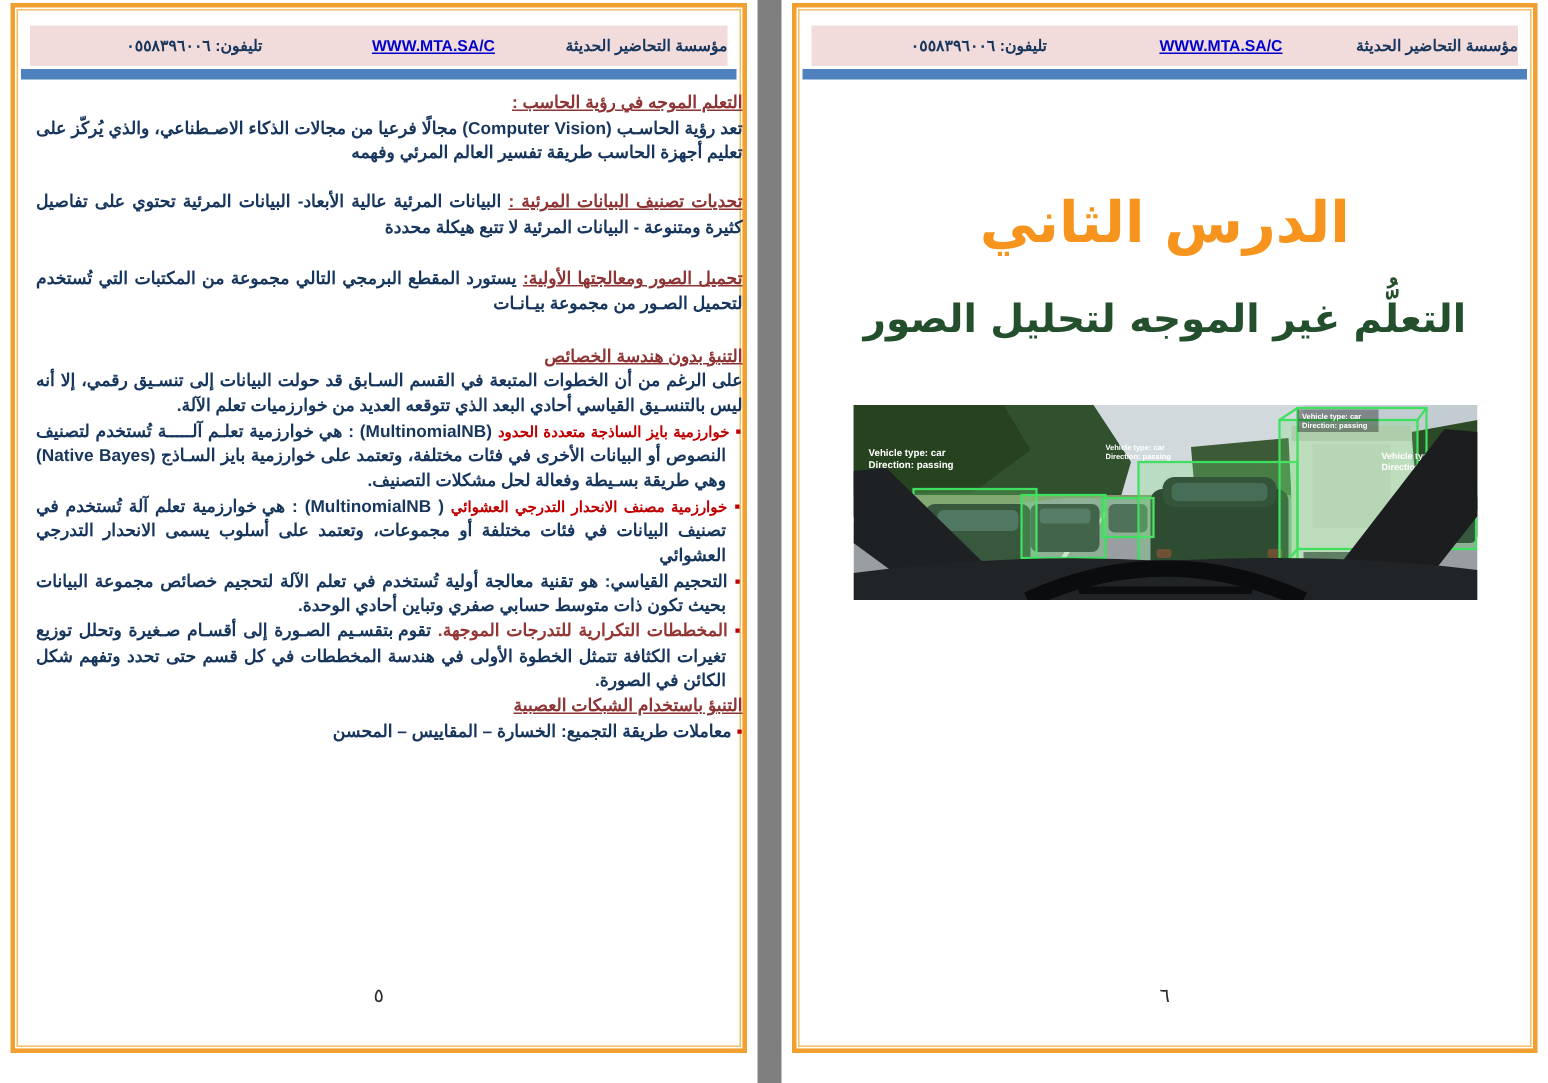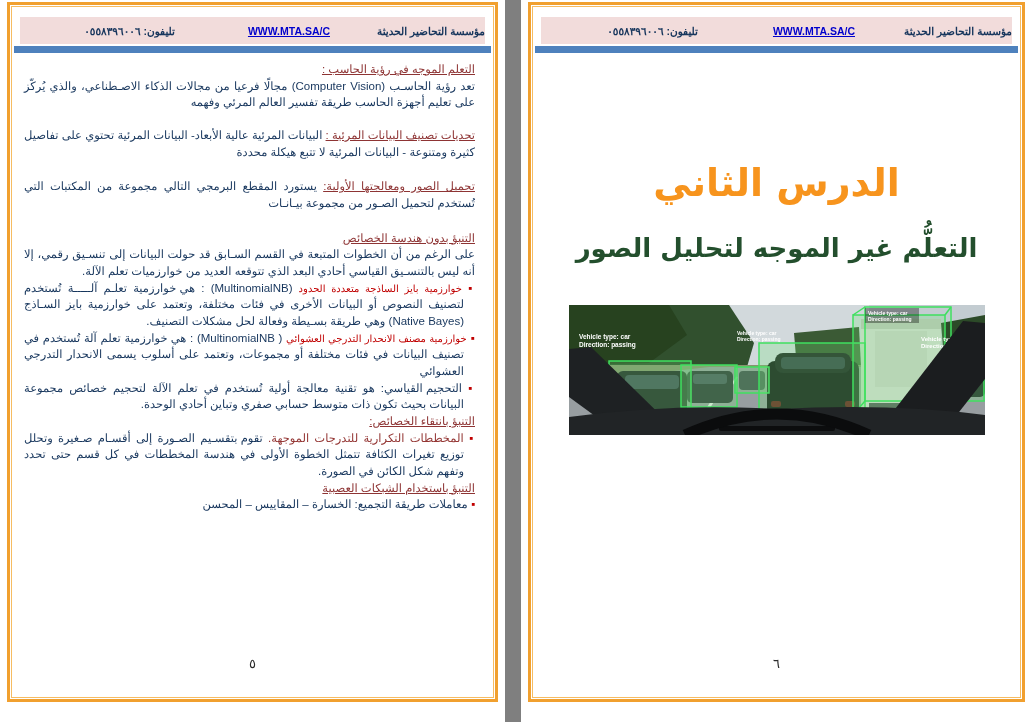--- a/index.html
+++ b/index.html
@@ -27,40 +27,40 @@
     margin:12px 10px 0 10px;height:27px;background:#f2dcdb;
     display:flex;align-items:center;direction:rtl;
     font-size:10.5px;font-weight:bold;color:#17365d;
   }
   .hdr > div{flex:1;text-align:right;}
   .hdr-url{color:#0000cc;text-decoration:underline;cursor:pointer;}
   .hdr-bar{margin:2px 4px 0 4px;height:7px;background:#4e81bd;}
 
   
   .content{
-    margin:8px 20px 0 14px;
+    margin:8px 0 0 14px;
     direction:rtl;text-align:justify;
-    color:#17365d;font-weight:normal;
+    color:#17365d;font-weight:bold;
     font-size:11.5px;line-height:1.45;
   }
   .content p{margin:0;}
   .h{color:#8e3434;text-decoration:underline;}
   .redlbl{color:#c00000;font-size:10px;}
   .maroon{color:#943634;}
   .blt{color:#c00000;} .sp16{height:16px;} .sp18{height:18px;}
   .bullet-item{padding-right:11px;text-indent:-11px;}
 
   .page-num{
     position:absolute;bottom:28px;left:0;right:0;
     text-align:center;color:#2b2b2b;font-size:13px;
   }
 
   
   .lesson-title{
-    margin-top:108px;text-align:center;
+    margin-top:73px;text-align:center;
     color:#f7941d;font-size:38px;font-weight:bold;
     font-family:"DejaVu Sans", sans-serif;
   }
   .lesson-subtitle{
     margin-top:28px;text-align:center;
     color:#234f2d;font-size:26px;font-weight:bold;
     font-family:"DejaVu Sans", sans-serif;
   }
   .dashcam-wrap{margin:42px auto 0 auto;width:416px;height:130px;}
   svg text{font-family:"Liberation Sans", sans-serif;font-weight:bold;}
@@ -116,21 +116,20 @@
           <span class="redlbl">خوارزمية مصنف الانحدار التدرجي العشوائي</span>
           <span>( MultinomialNB) :</span>
           <span>هي خوارزمية تعلم آلة تُستخدم في تصنيف البيانات في فئات مختلفة أو مجموعات، وتعتمد على أسلوب يسمى الانحدار التدرجي العشوائي</span>
         </p>
 
         <p class="bullet-item">
           <span class="blt">▪</span>
           <span>التحجيم القياسي: هو تقنية معالجة أولية تُستخدم في تعلم الآلة لتحجيم خصائص مجموعة البيانات بحيث تكون ذات متوسط حسابي صفري وتباين أحادي الوحدة.</span>
         </p>
 
-        <p><span class="h">التنبؤ بانتقاء الخصائص:</span></p>
 
         <p class="bullet-item">
           <span class="blt">▪</span>
           <span class="maroon">المخططات التكرارية للتدرجات الموجهة.</span>
           <span>تقوم بتقسـيم الصـورة إلى أقسـام صـغيرة وتحلل توزيع تغيرات الكثافة تتمثل الخطوة الأولى في هندسة المخططات في كل قسم حتى تحدد وتفهم شكل الكائن في الصورة.</span>
         </p>
 
         <p><span class="h">التنبؤ باستخدام الشبكات العصبية</span></p>
 
         <p class="bullet-item">

